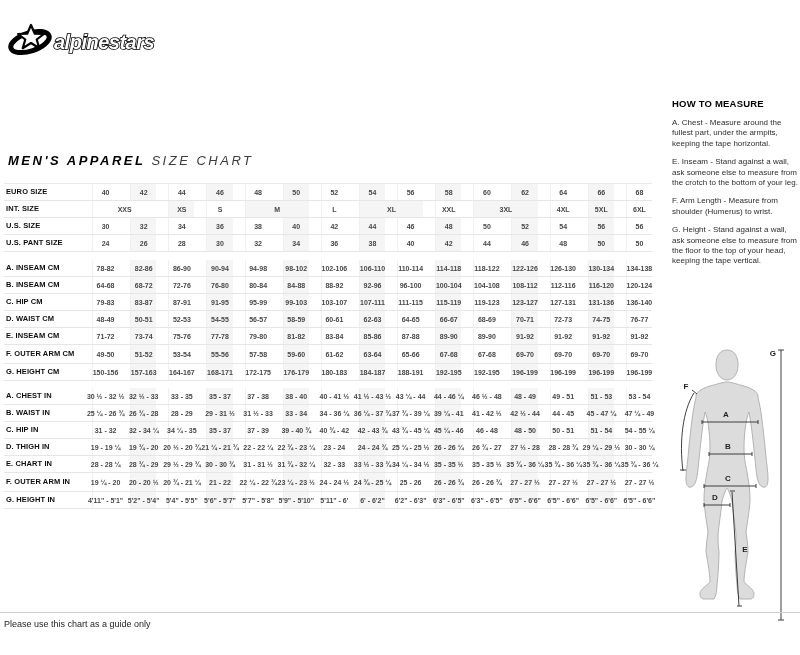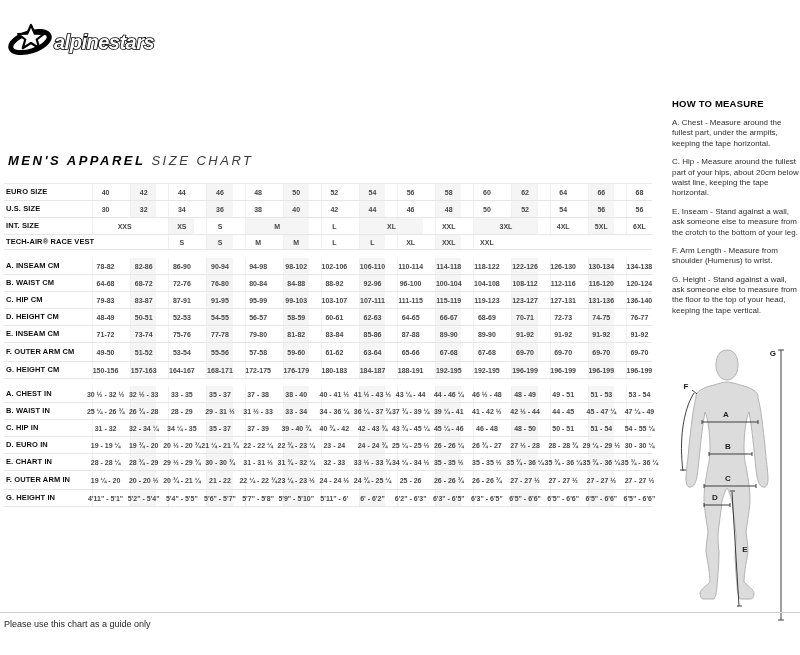--- a/index.html
+++ b/index.html
@@ -69,83 +69,89 @@
         <div class="cell alt" style="grid-column: 16 / span 2;">54</div>
         <div class="cell" style="grid-column: 18 / span 2;">56</div>
         <div class="cell alt" style="grid-column: 20 / span 2;">58</div>
         <div class="cell" style="grid-column: 22 / span 2;">60</div>
         <div class="cell alt" style="grid-column: 24 / span 2;">62</div>
         <div class="cell" style="grid-column: 26 / span 2;">64</div>
         <div class="cell alt" style="grid-column: 28 / span 2;">66</div>
         <div class="cell" style="grid-column: 30 / span 2;">68</div>
       </div>
       <div class="row">
+        <div class="lbl">INT. SIZE</div>
+        <div class="cell" style="grid-column: 2 / span 4;">XXS</div>
+        <div class="cell alt" style="grid-column: 6 / span 2;">XS</div>
+        <div class="cell" style="grid-column: 8 / span 2;">S</div>
+        <div class="cell alt" style="grid-column: 10 / span 4;">M</div>
+        <div class="cell" style="grid-column: 14 / span 2;">L</div>
+        <div class="cell alt" style="grid-column: 16 / span 4;">XL</div>
+        <div class="cell" style="grid-column: 20 / span 2;">XXL</div>
+        <div class="cell alt" style="grid-column: 22 / span 4;">3XL</div>
+        <div class="cell" style="grid-column: 26 / span 2;">4XL</div>
+        <div class="cell alt" style="grid-column: 28 / span 2;">5XL</div>
+        <div class="cell" style="grid-column: 30 / span 2;">6XL</div>
+      </div>
+      <div class="row">
         <div class="lbl">U.S. SIZE</div>
         <div class="cell" style="grid-column: 2 / span 2;">30</div>
         <div class="cell alt" style="grid-column: 4 / span 2;">32</div>
         <div class="cell" style="grid-column: 6 / span 2;">34</div>
         <div class="cell alt" style="grid-column: 8 / span 2;">36</div>
         <div class="cell" style="grid-column: 10 / span 2;">38</div>
         <div class="cell alt" style="grid-column: 12 / span 2;">40</div>
         <div class="cell" style="grid-column: 14 / span 2;">42</div>
         <div class="cell alt" style="grid-column: 16 / span 2;">44</div>
         <div class="cell" style="grid-column: 18 / span 2;">46</div>
         <div class="cell alt" style="grid-column: 20 / span 2;">48</div>
         <div class="cell" style="grid-column: 22 / span 2;">50</div>
         <div class="cell alt" style="grid-column: 24 / span 2;">52</div>
         <div class="cell" style="grid-column: 26 / span 2;">54</div>
         <div class="cell alt" style="grid-column: 28 / span 2;">56</div>
         <div class="cell" style="grid-column: 30 / span 2;">56</div>
       </div>
       <div class="row">
-        <div class="lbl">INT. SIZE</div>
-        <div class="cell" style="grid-column: 2 / span 4;">XXS</div>
-        <div class="cell alt" style="grid-column: 6 / span 2;">XS</div>
-        <div class="cell" style="grid-column: 8 / span 2;">S</div>
-        <div class="cell alt" style="grid-column: 10 / span 4;">M</div>
-        <div class="cell" style="grid-column: 14 / span 2;">L</div>
-        <div class="cell alt" style="grid-column: 16 / span 4;">XL</div>
-        <div class="cell" style="grid-column: 20 / span 2;">XXL</div>
-        <div class="cell alt" style="grid-column: 22 / span 4;">3XL</div>
-        <div class="cell" style="grid-column: 26 / span 2;">4XL</div>
-        <div class="cell alt" style="grid-column: 28 / span 2;">5XL</div>
-        <div class="cell" style="grid-column: 30 / span 2;">6XL</div>
-      </div>
-      <div class="row vest">
-        <div class="lbl" style="grid-column: 1 / span 5;">TECH-AIR® RACE VEST</div>
-        <div class="cell" style="grid-column: 6 / span 2;">S</div>
-        <div class="cell alt" style="grid-column: 8 / span 2;">S</div>
-        <div class="cell" style="grid-column: 10 / span 2;">M</div>
-        <div class="cell alt" style="grid-column: 12 / span 2;">M</div>
-        <div class="cell" style="grid-column: 14 / span 2;">L</div>
-        <div class="cell alt" style="grid-column: 16 / span 2;">L</div>
-        <div class="cell" style="grid-column: 18 / span 2;">XL</div>
-        <div class="cell alt" style="grid-column: 20 / span 2;">XXL</div>
-        <div class="cell" style="grid-column: 22 / span 2;">XXL</div>
+        <div class="lbl">U.S. PANT SIZE</div>
+        <div class="cell" style="grid-column: 2 / span 2;">24</div>
+        <div class="cell alt" style="grid-column: 4 / span 2;">26</div>
+        <div class="cell" style="grid-column: 6 / span 2;">28</div>
+        <div class="cell alt" style="grid-column: 8 / span 2;">30</div>
+        <div class="cell" style="grid-column: 10 / span 2;">32</div>
+        <div class="cell alt" style="grid-column: 12 / span 2;">34</div>
+        <div class="cell" style="grid-column: 14 / span 2;">36</div>
+        <div class="cell alt" style="grid-column: 16 / span 2;">38</div>
+        <div class="cell" style="grid-column: 18 / span 2;">40</div>
+        <div class="cell alt" style="grid-column: 20 / span 2;">42</div>
+        <div class="cell" style="grid-column: 22 / span 2;">44</div>
+        <div class="cell alt" style="grid-column: 24 / span 2;">46</div>
+        <div class="cell" style="grid-column: 26 / span 2;">48</div>
+        <div class="cell alt" style="grid-column: 28 / span 2;">50</div>
+        <div class="cell" style="grid-column: 30 / span 2;">50</div>
       </div>
       <div class="row" style="margin-top: 8px;">
         <div class="lbl">A. INSEAM CM</div>
         <div class="cell" style="grid-column: 2 / span 2;">78-82</div>
         <div class="cell alt" style="grid-column: 4 / span 2;">82-86</div>
         <div class="cell" style="grid-column: 6 / span 2;">86-90</div>
         <div class="cell alt" style="grid-column: 8 / span 2;">90-94</div>
         <div class="cell" style="grid-column: 10 / span 2;">94-98</div>
         <div class="cell alt" style="grid-column: 12 / span 2;">98-102</div>
         <div class="cell" style="grid-column: 14 / span 2;">102-106</div>
         <div class="cell alt" style="grid-column: 16 / span 2;">106-110</div>
         <div class="cell" style="grid-column: 18 / span 2;">110-114</div>
         <div class="cell alt" style="grid-column: 20 / span 2;">114-118</div>
         <div class="cell" style="grid-column: 22 / span 2;">118-122</div>
         <div class="cell alt" style="grid-column: 24 / span 2;">122-126</div>
         <div class="cell" style="grid-column: 26 / span 2;">126-130</div>
         <div class="cell alt" style="grid-column: 28 / span 2;">130-134</div>
         <div class="cell" style="grid-column: 30 / span 2;">134-138</div>
       </div>
       <div class="row">
-        <div class="lbl">B. WAIST CM</div>
+        <div class="lbl">B. INSEAM CM</div>
         <div class="cell" style="grid-column: 2 / span 2;">64-68</div>
         <div class="cell alt" style="grid-column: 4 / span 2;">68-72</div>
         <div class="cell" style="grid-column: 6 / span 2;">72-76</div>
         <div class="cell alt" style="grid-column: 8 / span 2;">76-80</div>
         <div class="cell" style="grid-column: 10 / span 2;">80-84</div>
         <div class="cell alt" style="grid-column: 12 / span 2;">84-88</div>
         <div class="cell" style="grid-column: 14 / span 2;">88-92</div>
         <div class="cell alt" style="grid-column: 16 / span 2;">92-96</div>
         <div class="cell" style="grid-column: 18 / span 2;">96-100</div>
         <div class="cell alt" style="grid-column: 20 / span 2;">100-104</div>
@@ -167,21 +173,21 @@
         <div class="cell alt" style="grid-column: 16 / span 2;">107-111</div>
         <div class="cell" style="grid-column: 18 / span 2;">111-115</div>
         <div class="cell alt" style="grid-column: 20 / span 2;">115-119</div>
         <div class="cell" style="grid-column: 22 / span 2;">119-123</div>
         <div class="cell alt" style="grid-column: 24 / span 2;">123-127</div>
         <div class="cell" style="grid-column: 26 / span 2;">127-131</div>
         <div class="cell alt" style="grid-column: 28 / span 2;">131-136</div>
         <div class="cell" style="grid-column: 30 / span 2;">136-140</div>
       </div>
       <div class="row">
-        <div class="lbl">D. HEIGHT CM</div>
+        <div class="lbl">D. WAIST CM</div>
         <div class="cell" style="grid-column: 2 / span 2;">48-49</div>
         <div class="cell alt" style="grid-column: 4 / span 2;">50-51</div>
         <div class="cell" style="grid-column: 6 / span 2;">52-53</div>
         <div class="cell alt" style="grid-column: 8 / span 2;">54-55</div>
         <div class="cell" style="grid-column: 10 / span 2;">56-57</div>
         <div class="cell alt" style="grid-column: 12 / span 2;">58-59</div>
         <div class="cell" style="grid-column: 14 / span 2;">60-61</div>
         <div class="cell alt" style="grid-column: 16 / span 2;">62-63</div>
         <div class="cell" style="grid-column: 18 / span 2;">64-65</div>
         <div class="cell alt" style="grid-column: 20 / span 2;">66-67</div>
@@ -293,21 +299,21 @@
         <div class="cell alt" style="grid-column: 16 / span 2;">42 - 43 ¾</div>
         <div class="cell" style="grid-column: 18 / span 2;">43 ¾ - 45 ¼</div>
         <div class="cell alt" style="grid-column: 20 / span 2;">45 ¼ - 46</div>
         <div class="cell" style="grid-column: 22 / span 2;">46 - 48</div>
         <div class="cell alt" style="grid-column: 24 / span 2;">48 - 50</div>
         <div class="cell" style="grid-column: 26 / span 2;">50 - 51</div>
         <div class="cell alt" style="grid-column: 28 / span 2;">51 - 54</div>
         <div class="cell" style="grid-column: 30 / span 2;">54 - 55 ¼</div>
       </div>
       <div class="row">
-        <div class="lbl">D. EURO IN</div>
+        <div class="lbl">D. THIGH IN</div>
         <div class="cell" style="grid-column: 2 / span 2;">19 - 19 ¼</div>
         <div class="cell alt" style="grid-column: 4 / span 2;">19 ¾ - 20</div>
         <div class="cell" style="grid-column: 6 / span 2;">20 ½ - 20 ¾</div>
         <div class="cell alt" style="grid-column: 8 / span 2;">21 ¼ - 21 ¾</div>
         <div class="cell" style="grid-column: 10 / span 2;">22 - 22 ¼</div>
         <div class="cell alt" style="grid-column: 12 / span 2;">22 ¾ - 23 ¼</div>
         <div class="cell" style="grid-column: 14 / span 2;">23 - 24</div>
         <div class="cell alt" style="grid-column: 16 / span 2;">24 - 24 ¾</div>
         <div class="cell" style="grid-column: 18 / span 2;">25 ¼ - 25 ½</div>
         <div class="cell alt" style="grid-column: 20 / span 2;">26 - 26 ¼</div>
@@ -370,21 +376,20 @@
         <div class="cell" style="grid-column: 26 / span 2;">6'5" - 6'6"</div>
         <div class="cell alt" style="grid-column: 28 / span 2;">6'5" - 6'6"</div>
         <div class="cell" style="grid-column: 30 / span 2;">6'5" - 6'6"</div>
       </div>
     </div>
 
   <aside class="measure-panel">
     <h3>HOW TO MEASURE</h3>
     <div id="measure-paras">
         <p>A. Chest - Measure around the fullest part, under the armpits, keeping the tape horizontal.</p>
-        <p>C. Hip - Measure around the fullest part of your hips, about 20cm below waist line, keeping the tape horizontal.</p>
         <p>E. Inseam - Stand against a wall, ask someone else to measure from the crotch to the bottom of your leg.</p>
         <p>F. Arm Length - Measure from shoulder (Humerus) to wrist.</p>
         <p>G. Height - Stand against a wall, ask someone else to measure from the floor to the top of your head, keeping the tape vertical.</p>
       </div>
   </aside>
 
   <svg class="figure" viewBox="0 0 148 312">
     <g fill="#dcdcdc" stroke="#b3b3b3" stroke-width="1" stroke-linejoin="round">
       <path d="M75,12 C82,12 86,18 86,27 C86,36 81,42 75,42 C69,42 64,36 64,27 C64,18 68,12 75,12 Z"></path>
       <path d="M75,44

